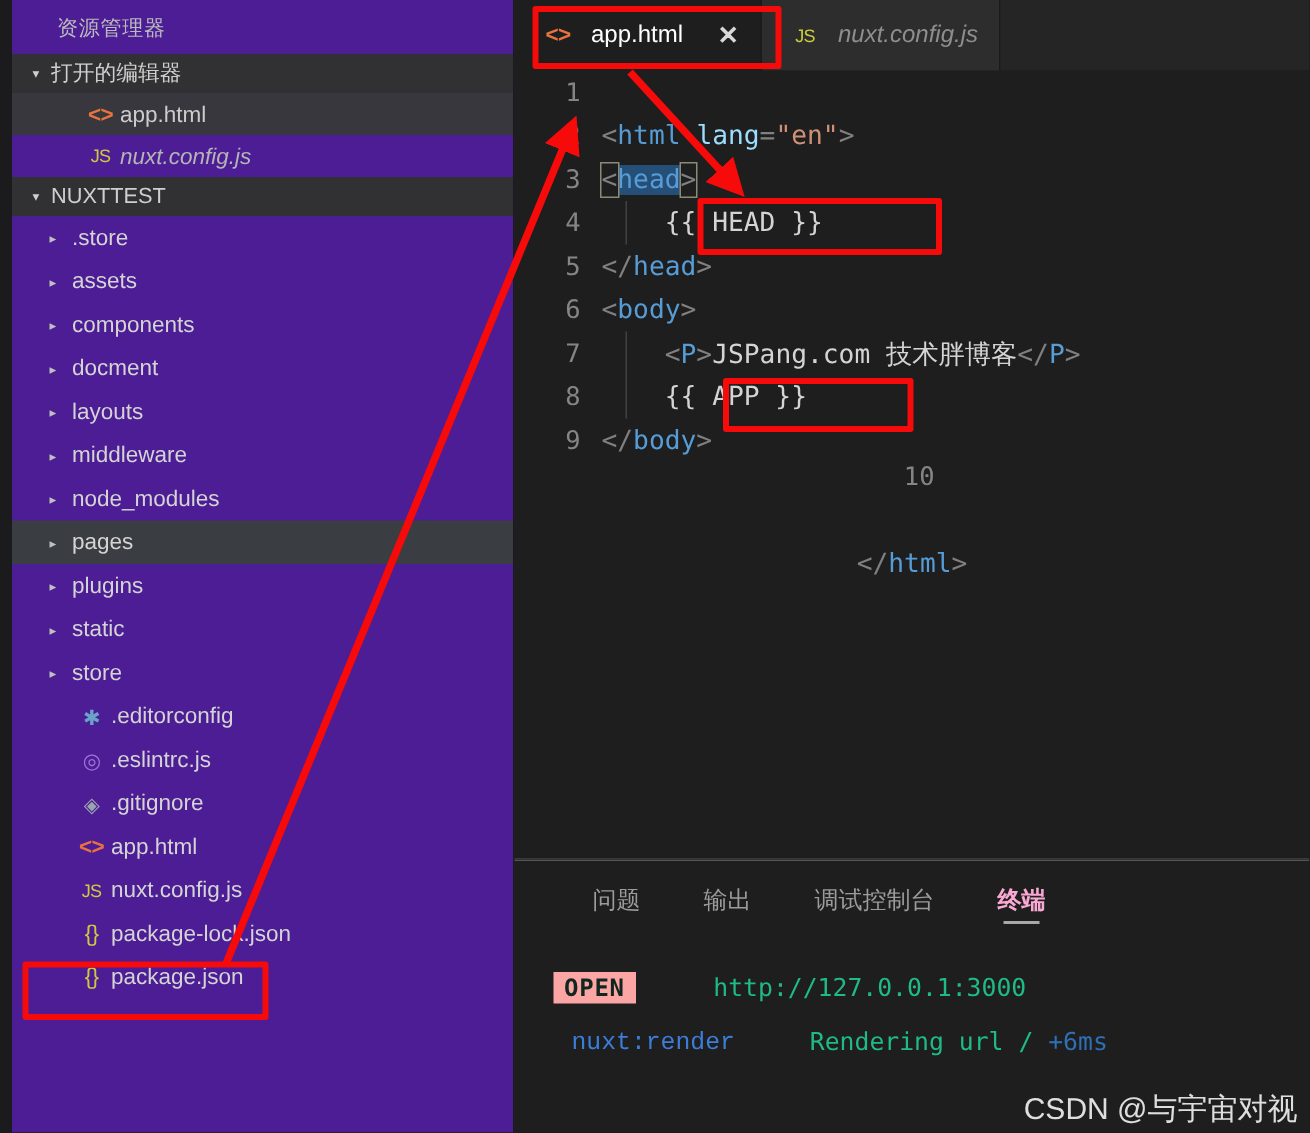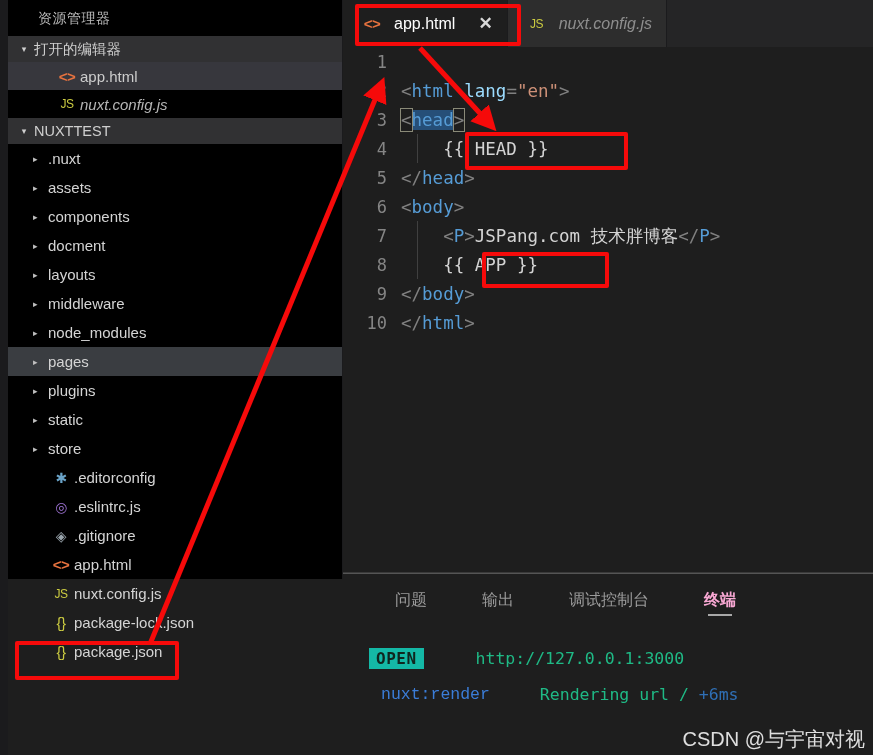--- a/index.html
+++ b/index.html
@@ -24,22 +24,22 @@
     width: 8px;
     height: 755px;
     background: #1b1b1d;
     flex: 0 0 8px;
   }
 
   
   .sidebar {
     width: 335px;
     flex: 0 0 335px;
-    height: 579px;
-    background: #000000;
+    height: 755px;
+    background: #4c1d95;
     color: #cccccc;
     font-size: 15px;
     position: relative;
     border-right: 1px solid #1b1b1d;
   }
 
   .sidebar-title {
     height: 36px;
     line-height: 36px;
     padding-left: 30px;
@@ -213,21 +213,21 @@
     border-top: 1px solid #555555;
     display: flex;
     flex-direction: column;
   }
   .panel-tabs {
     height: 52px;
     flex: 0 0 52px;
     display: flex;
     align-items: center;
     padding-left: 52px;
-    gap: 55px;
+    gap: 42px;
   }
   .panel-tab {
     font-size: 16px;
     color: #9b9b9b;
     position: relative;
     height: 52px;
     display: flex;
     align-items: center;
   }
   .panel-tab.active { color: #f9a8d4; font-weight: bold; }
@@ -242,21 +242,21 @@
 
   .terminal {
     flex: 1 1 auto;
     padding: 14px 0 0 26px;
     font-family: "DejaVu Sans Mono", monospace;
     font-size: 16.5px;
     position: relative;
   }
   .term-line { height: 36px; display: flex; align-items: center; white-space: pre; }
   .badge-open {
-    background: #14b8a6;
+    background: #fca5a5;
     color: #10261f;
     font-weight: bold;
     padding: 1px 7px;
     font-family: "DejaVu Sans Mono", monospace;
     font-size: 16px;
     margin-right: 12px;
     letter-spacing: .5px;
   }
   .t-green { color: #1fba86; margin-left: 40px; }
   .t-blue  { color: #3b7dd8; font-family: Liberation Mono, monospace; }
@@ -312,21 +312,21 @@
       <span class="label-italic">nuxt.config.js</span>
     </div>
 
     <div class="section-header">
       <span class="twisty">▾</span>
       <span>NUXTTEST</span>
     </div>
 
     <div class="tree-row">
       <span class="arrow">▸</span>
-      <span>.nuxt</span>
+      <span>.store</span>
     </div>
     <div class="tree-row">
       <span class="arrow">▸</span>
       <span>assets</span>
     </div>
     <div class="tree-row">
       <span class="arrow">▸</span>
       <span>components</span>
     </div>
     <div class="tree-row">
@@ -418,21 +418,21 @@
       <div id="code-lines">
           <div class="code-line" style="position: relative;"><span class="ln">1</span></div>
           <div class="code-line" style="position: relative;"><span class="ln">2</span><span class="code-text"><span class="c-punct">&lt;</span><span class="c-tag">html</span><span class="c-plain"> </span><span class="c-attr">lang</span><span class="c-punct">=</span><span class="c-str">"en"</span><span class="c-punct">&gt;</span></span></div>
           <div class="code-line" style="position: relative;"><span class="ln">3</span><span class="code-text"><span class="c-punct bracket-box">&lt;</span><span class="c-tag c-sel">head</span><span class="c-punct bracket-box">&gt;</span></span></div>
           <div class="code-line" style="position: relative;"><span class="ln">4</span><span class="indent-guide"></span><span class="code-text"><span class="c-mus">    {{ HEAD }}</span></span></div>
           <div class="code-line" style="position: relative;"><span class="ln">5</span><span class="code-text"><span class="c-punct">&lt;/</span><span class="c-tag">head</span><span class="c-punct">&gt;</span></span></div>
           <div class="code-line" style="position: relative;"><span class="ln">6</span><span class="code-text"><span class="c-punct">&lt;</span><span class="c-tag">body</span><span class="c-punct">&gt;</span></span></div>
           <div class="code-line" style="position: relative;"><span class="ln">7</span><span class="indent-guide"></span><span class="code-text"><span class="c-punct">    &lt;</span><span class="c-tag">P</span><span class="c-punct">&gt;</span><span class="c-plain">JSPang.com 技术胖博客</span><span class="c-punct">&lt;/</span><span class="c-tag">P</span><span class="c-punct">&gt;</span></span></div>
           <div class="code-line" style="position: relative;"><span class="ln">8</span><span class="indent-guide"></span><span class="code-text"><span class="c-mus">    {{ APP }}</span></span></div>
           <div class="code-line" style="position: relative;"><span class="ln">9</span><span class="code-text"><span class="c-punct">&lt;/</span><span class="c-tag">body</span><span class="c-punct">&gt;</span></span></div>
-          <div class="code-line" style="position: relative;"><span class="ln">10</span><span class="code-text"><span class="c-punct">&lt;/</span><span class="c-tag">html</span><span class="c-punct">&gt;</span></span></div>
+          <div class="code-line" style="position: relative; flex-direction: column;"><span class="ln">10</span><span class="code-text"><span class="c-punct">&lt;/</span><span class="c-tag">html</span><span class="c-punct">&gt;</span></span></div>
         </div>
     </div>
 
     <div class="panel">
       <div class="panel-tabs">
         <div class="panel-tab">
           <span>问题</span>
         </div>
         <div class="panel-tab">
           <span>输出</span>

